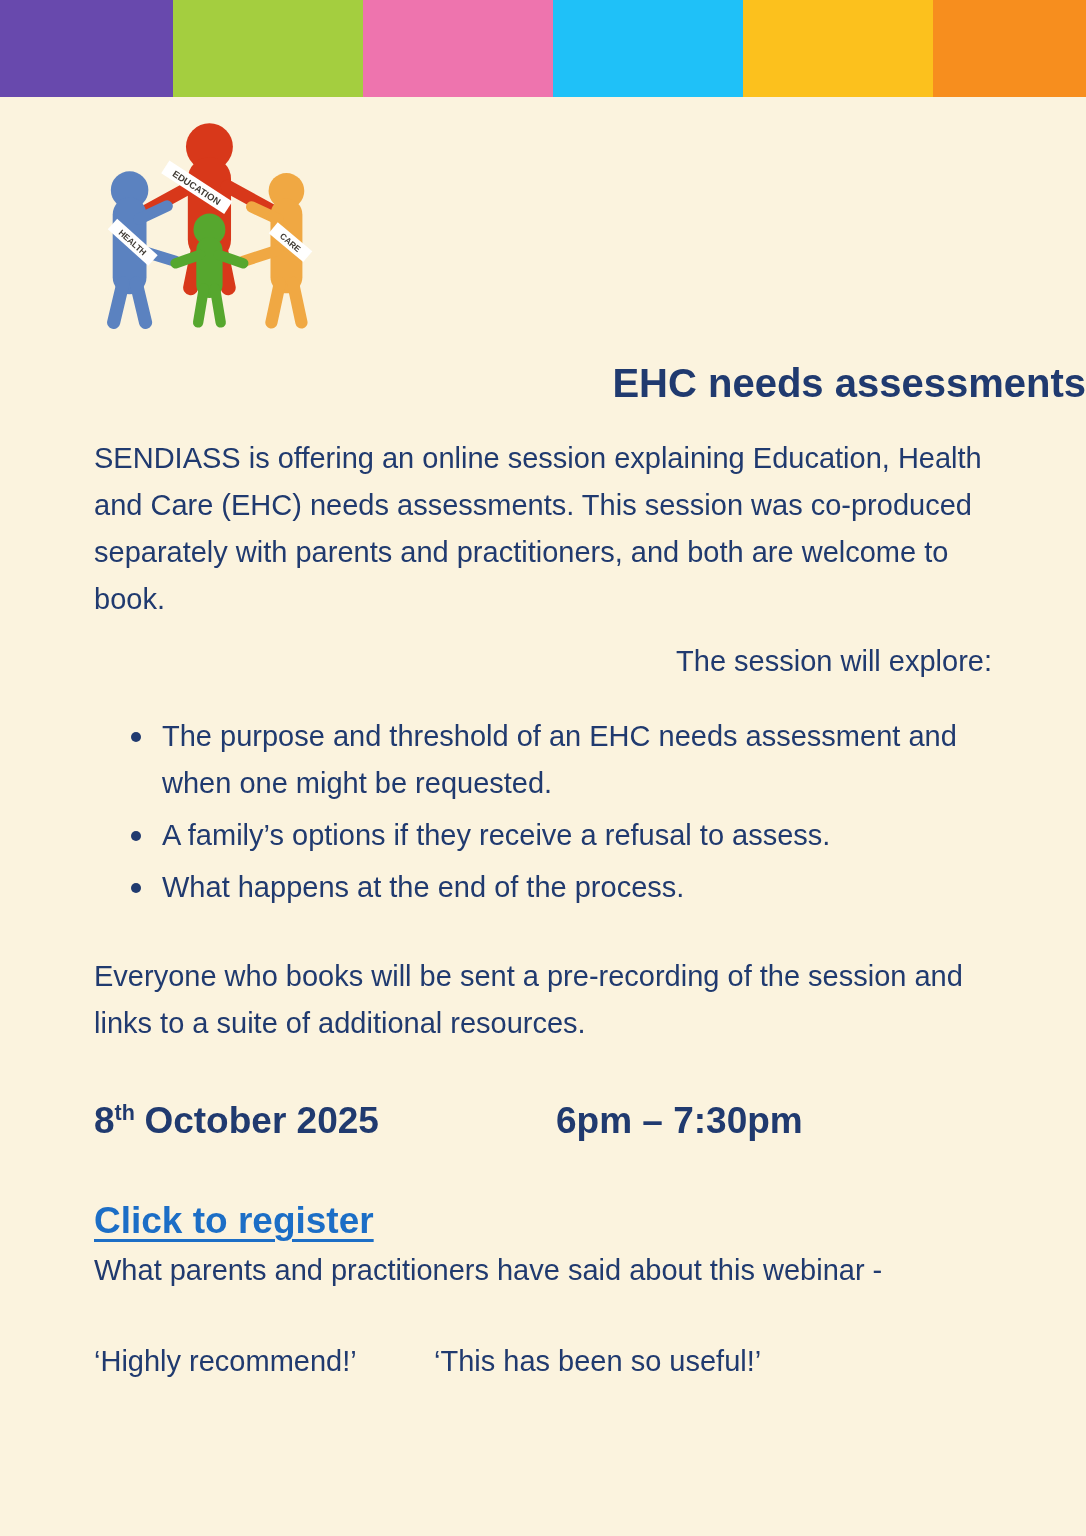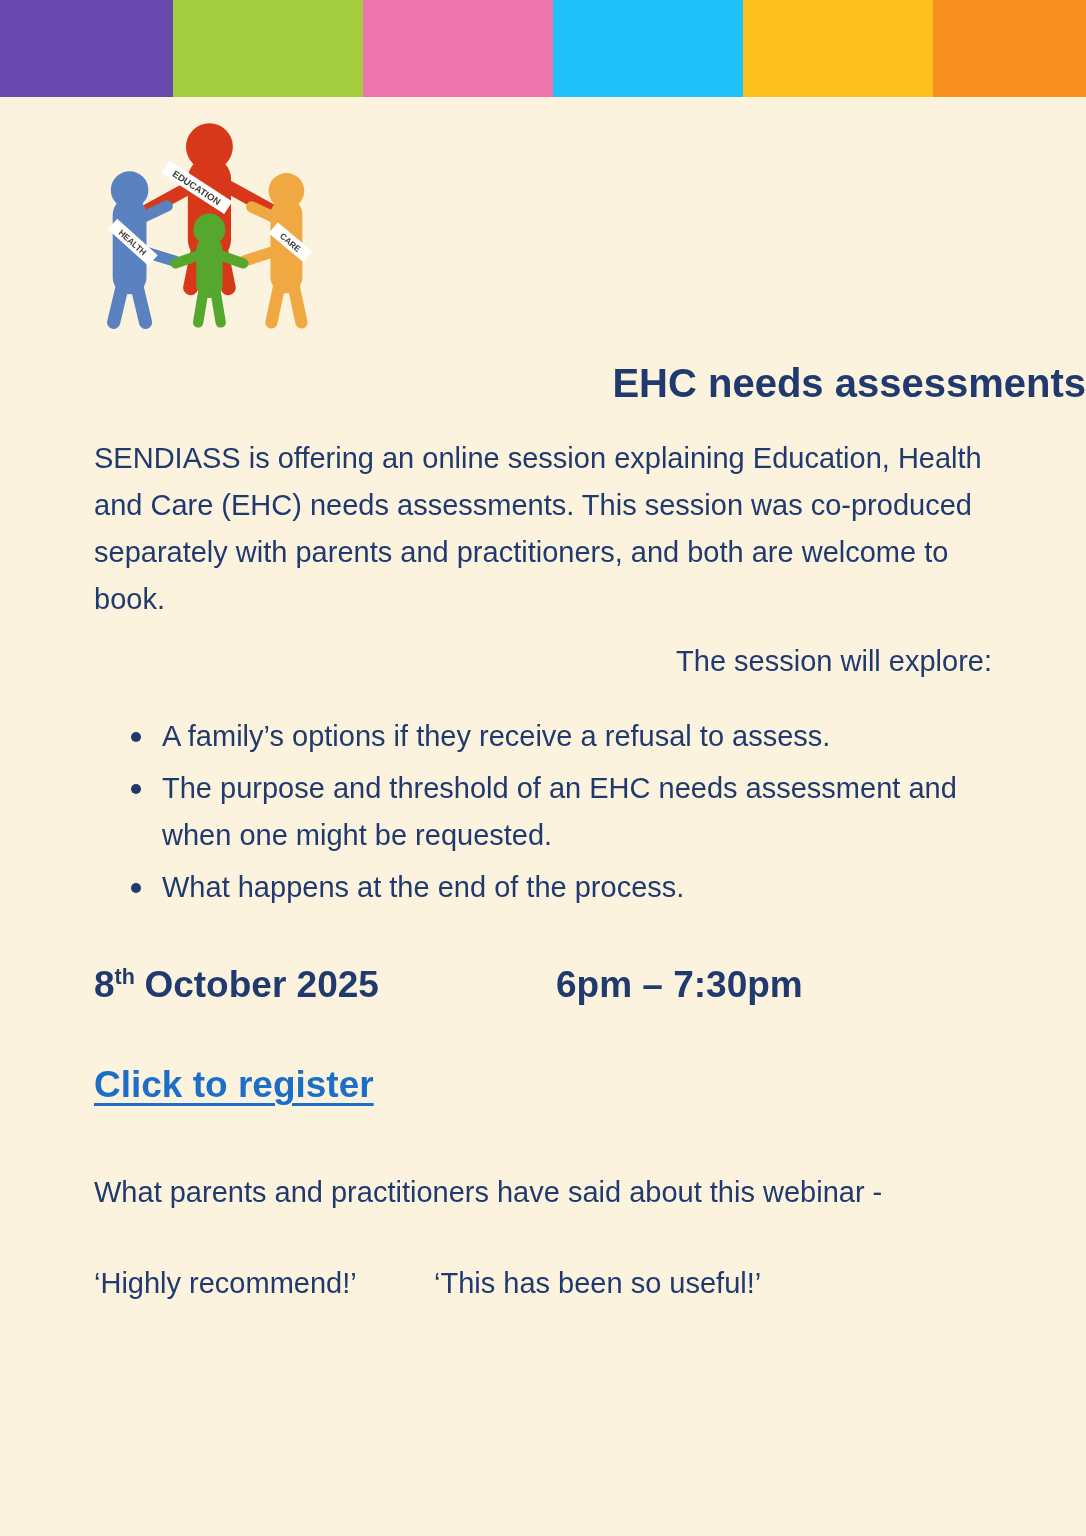--- a/index.html
+++ b/index.html
@@ -47,21 +47,21 @@
 
   .schedule { margin-top:52px; font-size:37px; font-weight:bold; line-height:1.2; }
   .schedule .date-part { display:inline-block; width:462px; }
   .schedule sup { font-size:0.58em; vertical-align:super; line-height:0; }
   .schedule .month { margin-left:0.26em; }
 
   a.register { display:inline-block; margin-top:56px; font-size:37px; font-weight:bold;
       color:#1c6ec6; text-decoration-thickness:3px;
       text-underline-offset:6px; line-height:1.2; }
 
-  .testi-head { margin-top:58px; }
+  .testi-head { }
   .quote-row  { margin-top:44px; }
   .quote-row .q-first { display:inline-block; width:340px; }
 
   svg text.banner-text { font-family:"Liberation Sans",sans-serif; font-weight:bold; fill:#3f3a33; }
 </style>
 </head>
 <body>
 
 <div>
 
@@ -132,25 +132,26 @@
 
   <h1 class="title">EHC needs assessments</h1>
 
   <div class="content">
 
     <p class="intro">SENDIASS is offering an online session explaining Education, Health and Care (EHC) needs assessments. This session was co-produced separately with parents and practitioners, and both are welcome to book.</p>
 
     <p class="explore">The session will explore:</p>
 
     <ul class="topics">
+      <li>The purpose and threshold of an EHC needs assessment and when one might be requested.</li>
       <li>A family’s options if they receive a refusal to assess.</li>
-      <li>The purpose and threshold of an EHC needs assessment and when one might be requested.</li>
       <li>What happens at the end of the process.</li>
     </ul>
 
+    <p class="followup">Everyone who books will be sent a pre-recording of the session and links to a suite of additional resources.</p>
 
     <div class="schedule">
       <span class="date-part"><span>8</span><sup>th</sup><span class="month">October 2025</span></span><span class="time">6pm – 7:30pm</span>
     </div>
 
     <a class="register" href="#">Click to register</a>
 
     <p class="testi-head">What parents and practitioners have said about this webinar -</p>
 
     <p class="quote-row">

